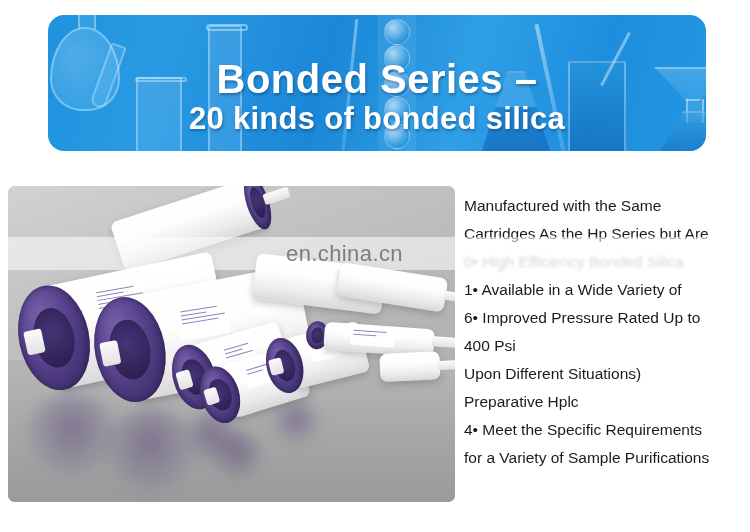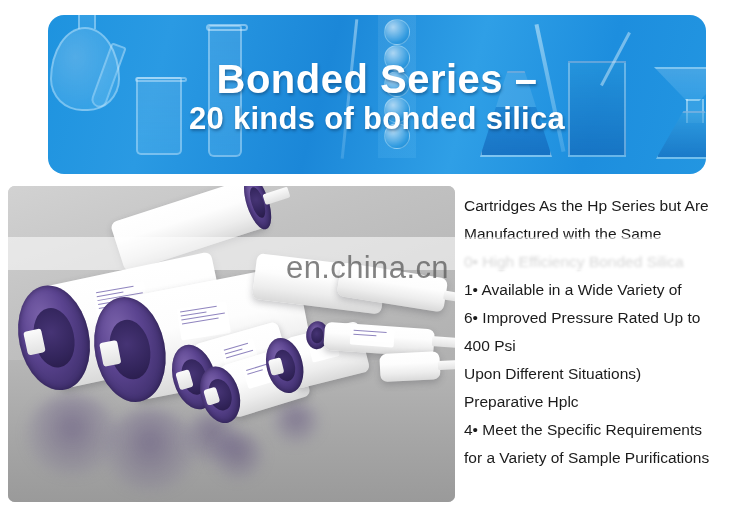--- a/index.html
+++ b/index.html
@@ -15,21 +15,21 @@
     overflow: hidden;
     font-family: "Liberation Sans", sans-serif;
   }
 
   
   #banner {
     position: absolute;
     left: 48px;
     top: 15px;
     width: 658px;
-    height: 159px;
+    height: 136px;
     border-radius: 16px;
     overflow: hidden;
     background: linear-gradient(105deg, #1e93df 0%, #2a9ae3 18%, #1b87d8 42%, #2f9fe6 63%, #1d8ede 82%, #2396e1 100%);
   }
   .lab-layer {
     position: absolute;
     inset: 0;
     overflow: hidden;
   }
   
@@ -211,24 +211,24 @@
     left: 0; top: 237px;
     width: 750px;
     height: 33px;
     background: rgba(255,255,255,0.55);
     z-index: 30;
     pointer-events: none;
   }
   #watermark-text {
     position: absolute;
     left: 286px;
-    top: 251px;
+    top: 237px;
     height: 33px;
     line-height: 33px;
-    font-size: 31px;
+    font-size: 22px;
     color: rgba(95,95,95,0.78);
     font-family: "Liberation Sans", sans-serif;
     letter-spacing: 0.4px;
     z-index: 31;
     pointer-events: none;
     white-space: nowrap;
   }
 
   
   #description {
@@ -374,22 +374,22 @@
   <div class="cart" style="left:372px; top:166px; width:84px; height:30px; transform:rotate(-3deg);">
     <div class="body" style="width:60px; height:28px;"></div>
     <div class="spout" style="left:58px; top:10px; width:26px; height:9px;"></div>
   </div>
 </div>
 
 <div id="watermark-band"></div>
 <div id="watermark-text">en.china.cn</div>
 
 <div id="description">
+    <span class="desc-line">Manufactured with the Same</span>
     <span class="desc-line">Cartridges As the Hp Series but Are</span>
-    <span class="desc-line">Manufactured with the Same</span>
     <span class="desc-line obscured">0• High Efficiency Bonded Silica</span>
     <span class="desc-line">1• Available in a Wide Variety of</span>
     <span class="desc-line">6• Improved Pressure Rated Up to</span>
     <span class="desc-line">400 Psi</span>
     <span class="desc-line">Upon Different Situations)</span>
     <span class="desc-line">Preparative Hplc</span>
     <span class="desc-line">4• Meet the Specific Requirements</span>
     <span class="desc-line">for a Variety of Sample Purifications</span>
   </div>
 

